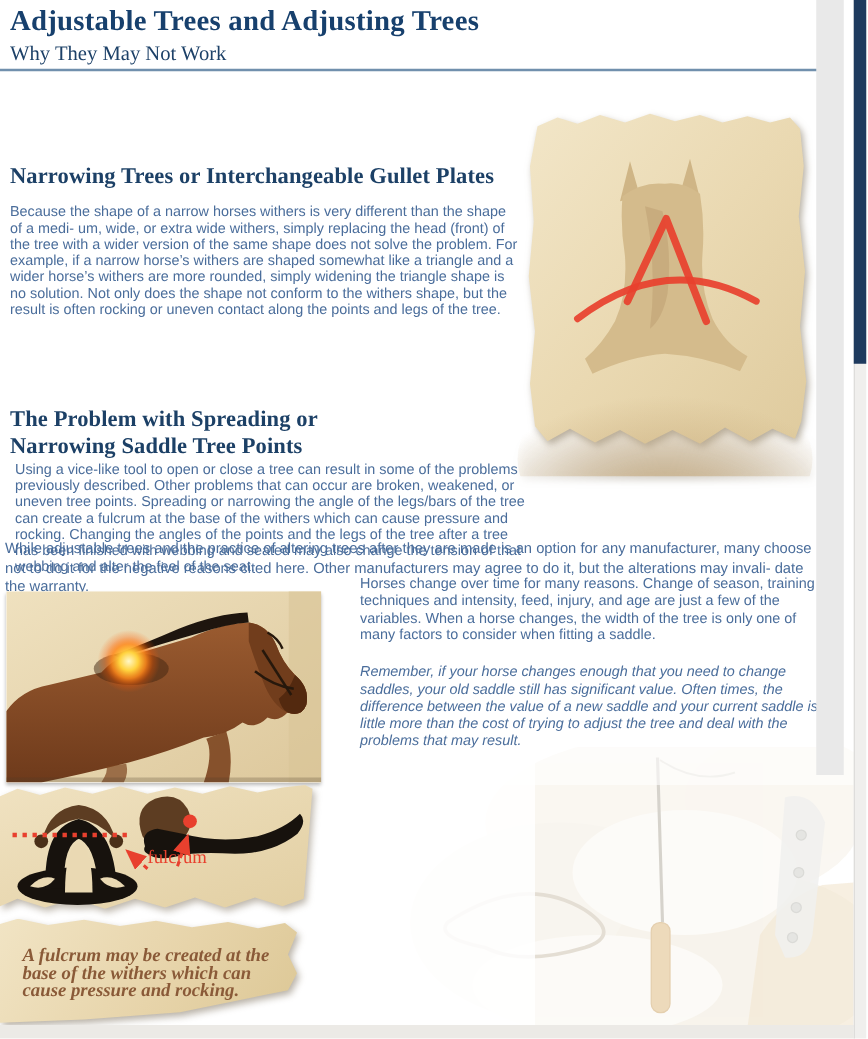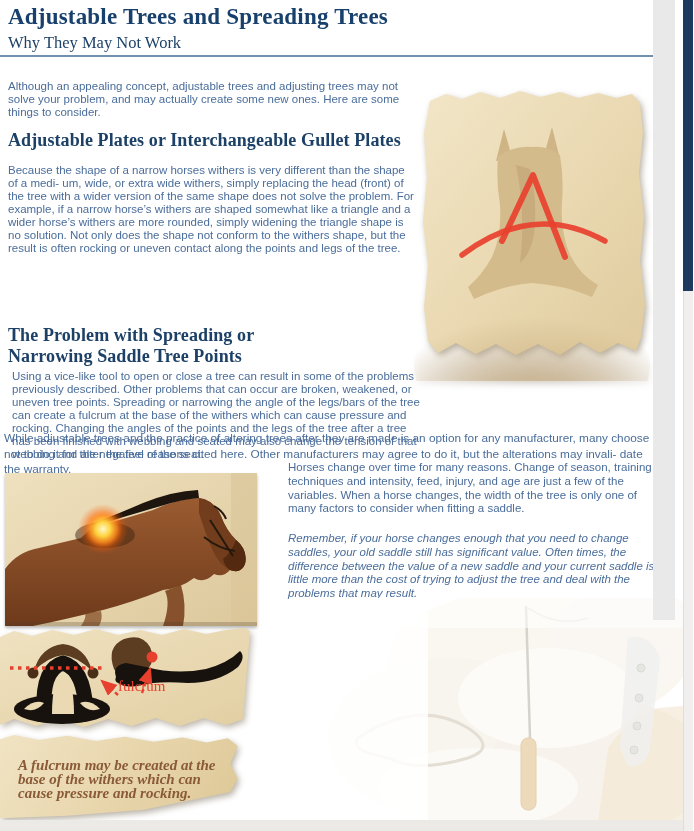--- a/index.html
+++ b/index.html
@@ -38,27 +38,26 @@
   .edge-strip{left:653px;top:0;width:22px;height:620px;background:#e9e9e9;}
   .scroll-track{left:683px;top:0;width:10px;height:831px;background:#f0efed;border-left:1px solid #dedddb;box-sizing:border-box;}
   .scroll-thumb{left:683px;top:0;width:10px;height:291px;background:#1e3a5e;}
   .bottom-band{left:0;top:820px;width:683px;height:11px;background:#eceae6;}
 </style>
 </head>
 <body>
 
 <div id="screen">
 
-  <div class="abs title">Adjustable Trees and Spreading Trees</div>
+  <div class="abs title">Adjustable Trees and Adjusting Trees</div>
   <div class="abs subtitle">Why They May Not Work</div>
   <div class="abs rule"></div>
 
-  <div class="abs body-text intro">Although an appealing concept, adjustable trees and adjusting trees may not solve your problem, and may actually create some new ones. Here are some things to consider.</div>
 
-  <div class="abs h3 h3-1">Adjustable Plates or Interchangeable Gullet Plates</div>
+  <div class="abs h3 h3-1">Narrowing Trees or Interchangeable Gullet Plates</div>
   <div class="abs body-text p1">Because the shape of a narrow horses withers is very different than the shape of a medi- um, wide, or extra wide withers, simply replacing the head (front) of the tree with a wider version of the same shape does not solve the problem. For example, if a narrow horse’s withers are shaped somewhat like a triangle and a wider horse’s withers are more rounded, simply widening the triangle shape is no solution. Not only does the shape not conform to the withers shape, but the result is often rocking or uneven contact along the points and legs of the tree.</div>
 
   <div class="abs h3 h3-2">The Problem with Spreading or Narrowing Saddle Tree Points</div>
   <div class="abs body-text p2">Using a vice-like tool to open or close a tree can result in some of the problems previously described. Other problems that can occur are broken, weakened, or uneven tree points. Spreading or narrowing the angle of the legs/bars of the tree can create a fulcrum at the base of the withers which can cause pressure and rocking. Changing the angles of the points and the legs of the tree after a tree has been finished with webbing and seated may also change the tension of that webbing and alter the feel of the seat.</div>
 
   <div class="abs body-text pfull">While adjustable trees and the practice of altering trees after they are made is an option for any manufacturer, many choose not to do it for the negative reasons cited here. Other manufacturers may agree to do it, but the alterations may invali- date the warranty.</div>
 
   <svg class="abs withers-img" width="241" height="296" viewBox="0 0 241 296">
     <defs>
       <linearGradient id="wparch" x1="0" y1="0" x2="1" y2="1">

